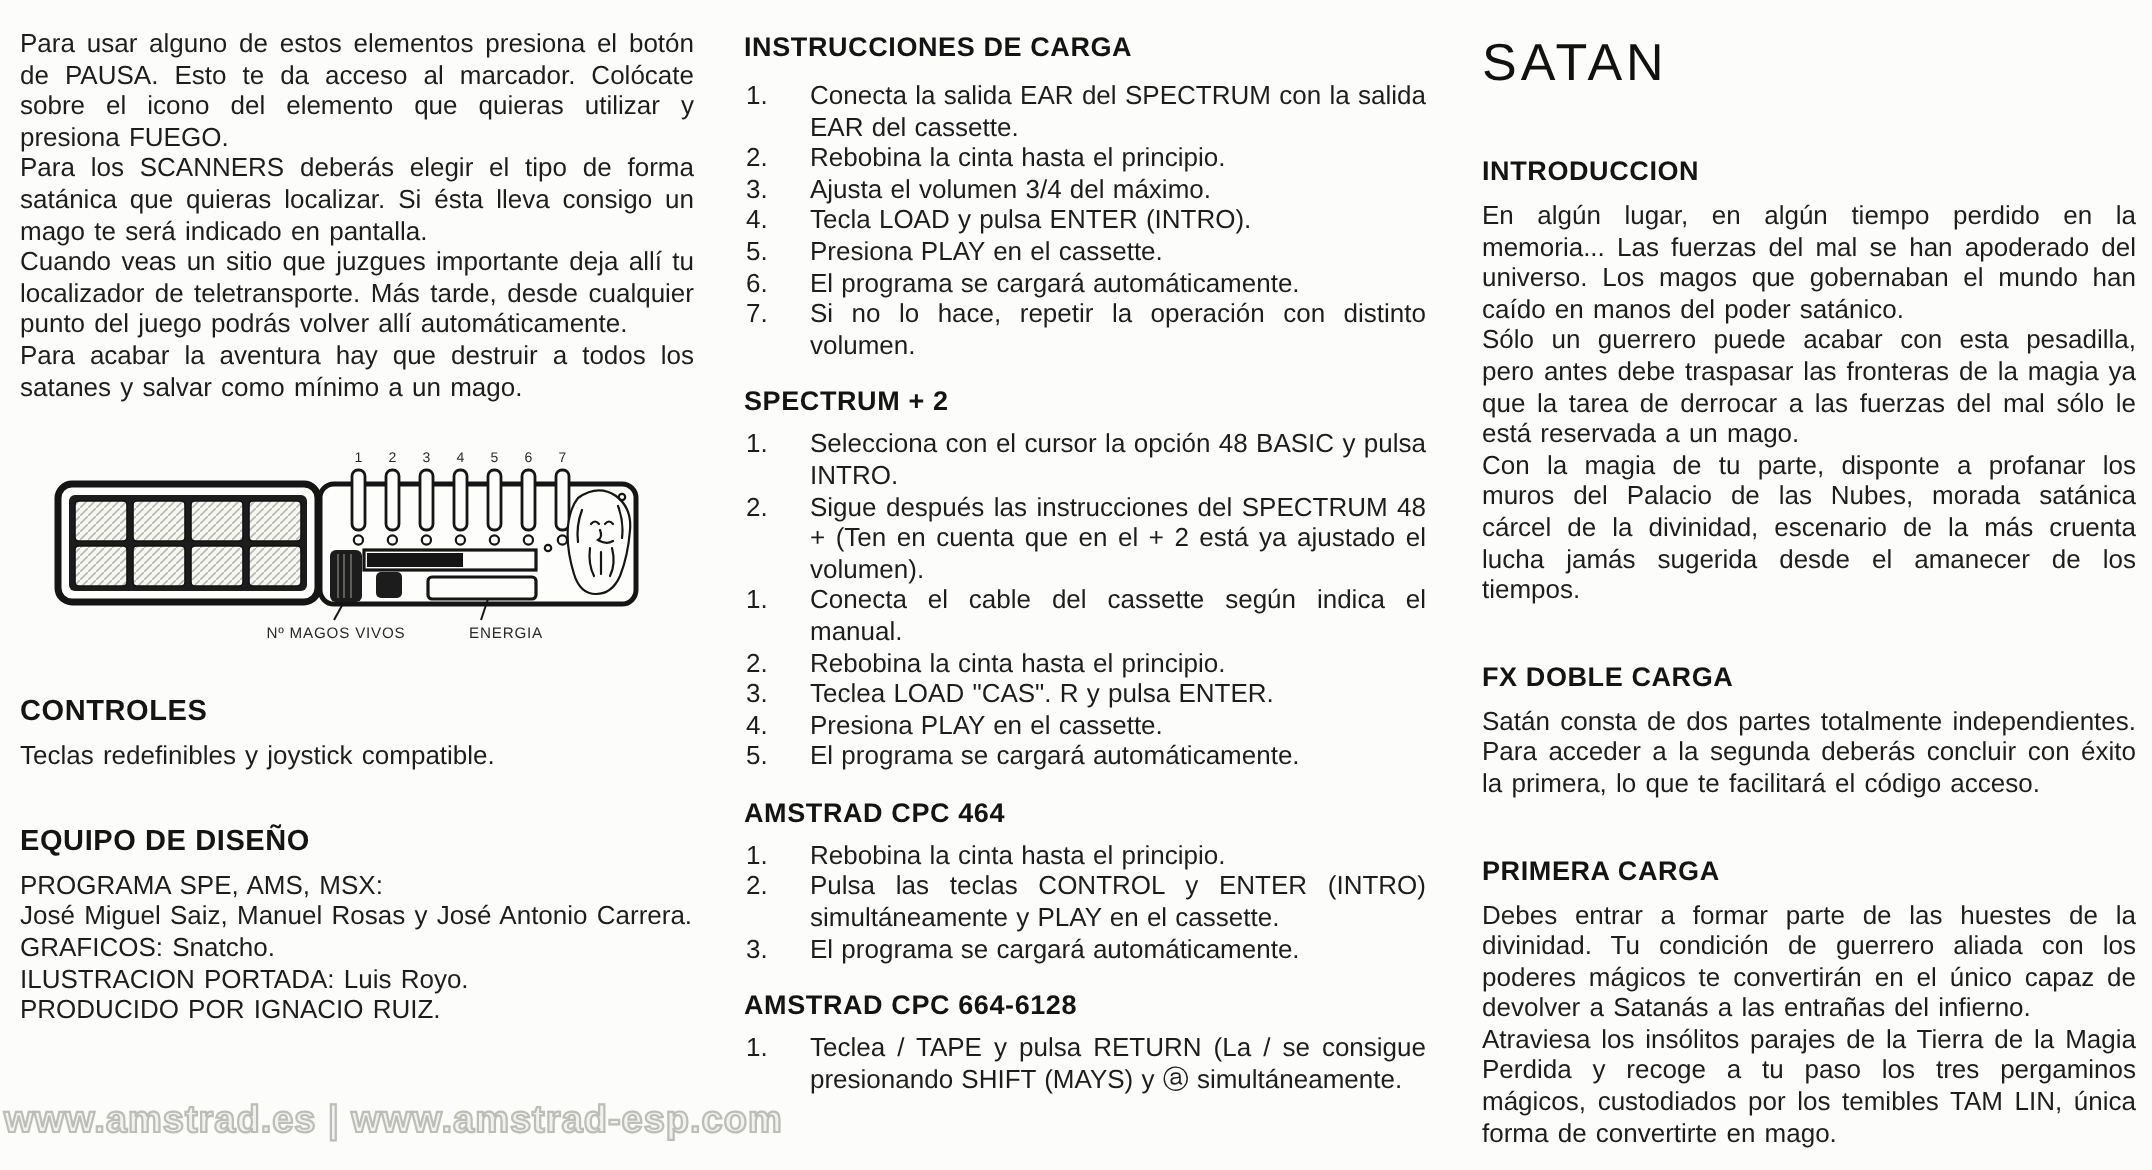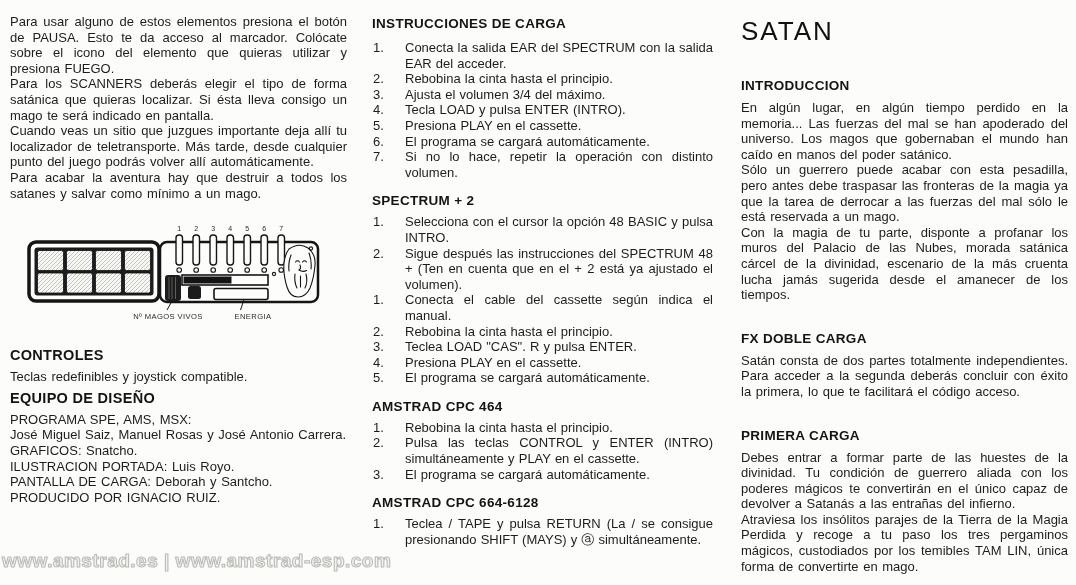--- a/index.html
+++ b/index.html
@@ -49,21 +49,21 @@
   
   .game-title {
     font-size:26px; font-weight:400; letter-spacing:2px;
     text-align:left; margin:4px 0 0 0; color:#111;
   }
   .col3 .sec-heading { margin:28px 0 7px 0; }
   .col3 .sec-heading.after-title { margin-top:31px; }
 
   
   .col1 .sec-heading { margin:17px 0 6px 0; font-size:14.5px; }
-  .col1 .sec-heading.equipo { margin-top:5px; }
+  .col1 .sec-heading.equipo { margin-top:27px; }
 
   figure.hud { margin:21px 0 0 -2px; }
 
   .watermark {
     position:absolute; left:2px; top:550px;
     font-size:19px; font-weight:700; letter-spacing:.5px;
     color:rgba(255,255,255,0.72);
     -webkit-text-stroke:1.1px #bdbdb8;
     text-shadow:0 0 1px rgba(120,120,115,.35);
     white-space:nowrap;
@@ -171,31 +171,30 @@
   <h3 class="sec-heading">CONTROLES</h3>
   <p>Teclas redefinibles y joystick compatible.</p>
 
   <h3 class="sec-heading equipo">EQUIPO DE DISEÑO</h3>
   <div class="para-block">
 
   <p>PROGRAMA SPE, AMS, MSX:</p>
       <p>José Miguel Saiz, Manuel Rosas y José Antonio Carrera.</p>
       <p>GRAFICOS: Snatcho.</p>
       <p>ILUSTRACION PORTADA: Luis Royo.</p>
-      <p>PANTALLA DE CARGA: Deborah y Santcho.</p>
       <p>PRODUCIDO POR IGNACIO RUIZ.</p>
     </div>
 </section>
 
 <section class="col col2">
   <h2 class="main-heading">INSTRUCCIONES DE CARGA</h2>
 
   <ol class="steps">
 
-  <li>Conecta la salida EAR del SPECTRUM con la salida EAR del acceder.</li>
+  <li>Conecta la salida EAR del SPECTRUM con la salida EAR del cassette.</li>
       <li>Rebobina la cinta hasta el principio.</li>
       <li>Ajusta el volumen 3/4 del máximo.</li>
       <li>Tecla LOAD y pulsa ENTER (INTRO).</li>
       <li>Presiona PLAY en el cassette.</li>
       <li>El programa se cargará automáticamente.</li>
       <li>Si no lo hace, repetir la operación con distinto volumen.</li>
     </ol>
 
   <h3 class="sec-heading">SPECTRUM + 2</h3>
   <ol class="steps">

